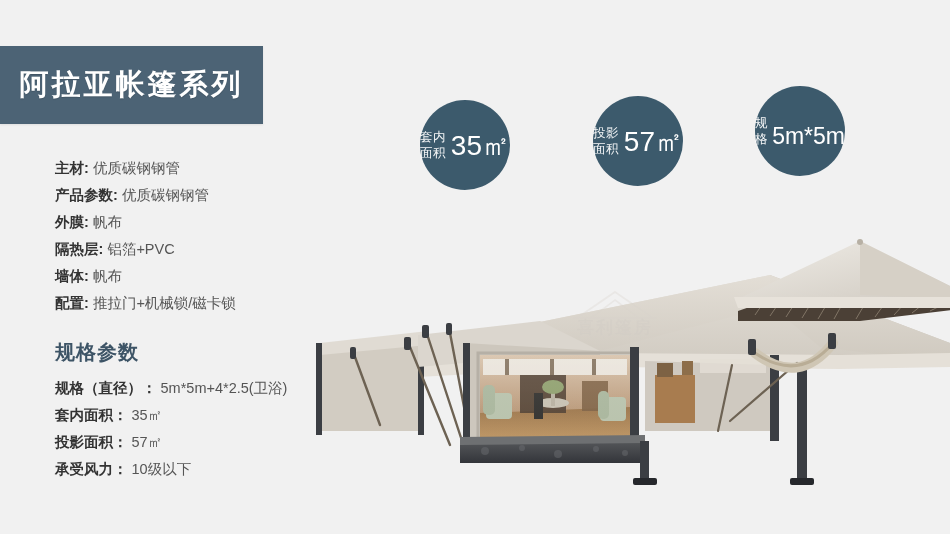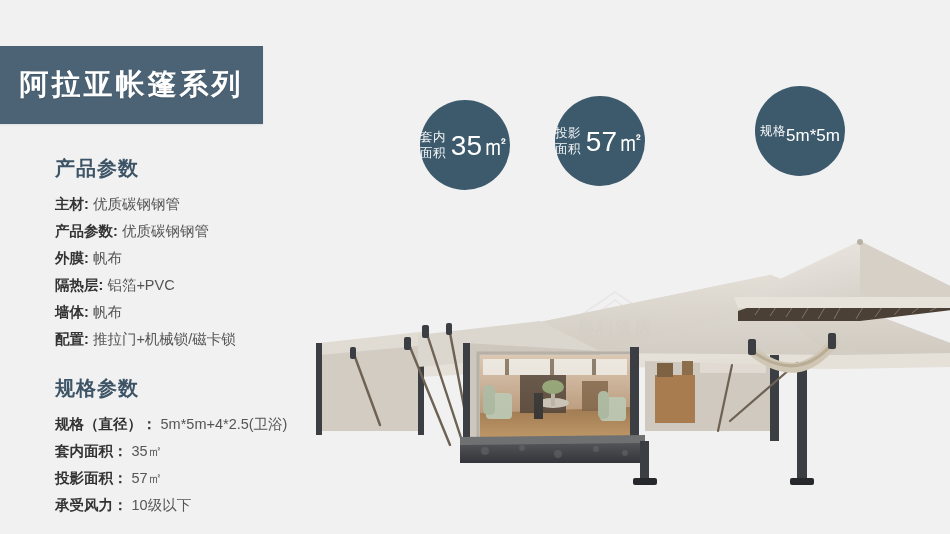--- a/index.html
+++ b/index.html
@@ -36,23 +36,23 @@
   .spec-row .v{color:#555;}
 
   
   .circle{
     position:absolute;width:90px;height:90px;border-radius:50%;
     background:#3c5a6c;color:#fff;
     display:flex;flex-direction:row;align-items:center;justify-content:center;
   }
   .circle .c-label{font-size:12.5px;line-height:16px;letter-spacing:.5px;opacity:.95;}
   .circle .c-value{font-size:28px;line-height:32px;font-weight:300;margin-top:1px;white-space:nowrap;}
-  .circle .c-value.small{font-size:17px;line-height:24px;margin-top:10px;}
+  .circle .c-value.small{font-size:23px;line-height:24px;margin-top:10px;}
   #circle-1{left:420px;top:100px;}
-  #circle-2{left:555px;top:96px;}
+  #circle-2{left:593px;top:96px;}
   #circle-3{left:755px;top:86px;}
 
   
   .render{position:absolute;left:300px;top:235px;width:650px;height:250px;}
 
   .watermark{
     position:absolute;left:535px;top:290px;width:160px;height:60px;
     opacity:.30;pointer-events:none;
   }
   .watermark .wm-text{
@@ -68,21 +68,20 @@
 <body>
 
 <div class="page">
 
   <div class="title-banner">
     <span class="title-text">阿拉亚帐篷系列</span>
   </div>
 
   <div class="specs">
 
-    <div class="section-heading">产品参数</div>
 
     <div class="spec-row">
       <span class="k">主材:</span>
       <span class="v">优质碳钢钢管</span>
     </div>
     <div class="spec-row">
       <span class="k">产品参数:</span>
       <span class="v">优质碳钢钢管</span>
     </div>
     <div class="spec-row">

